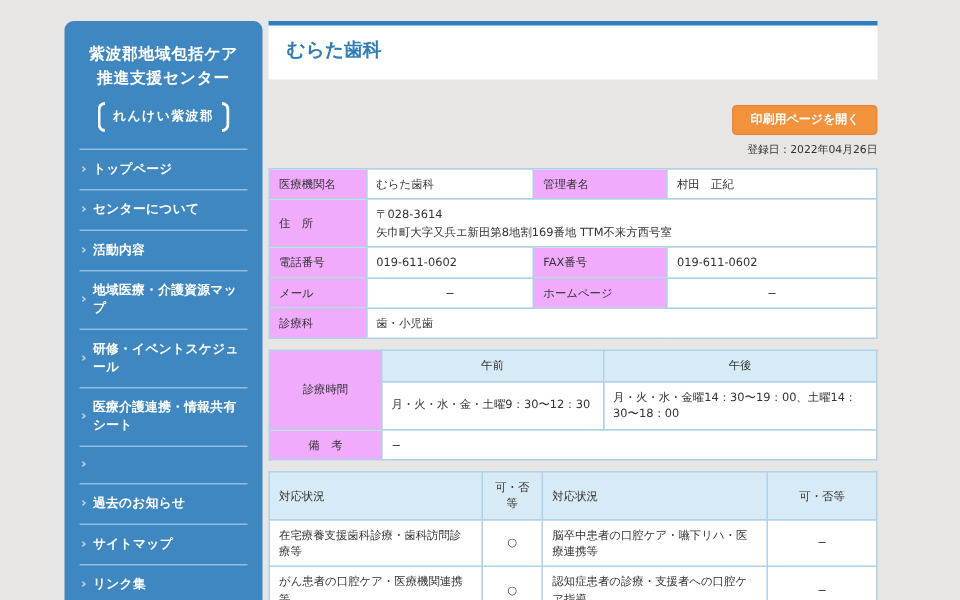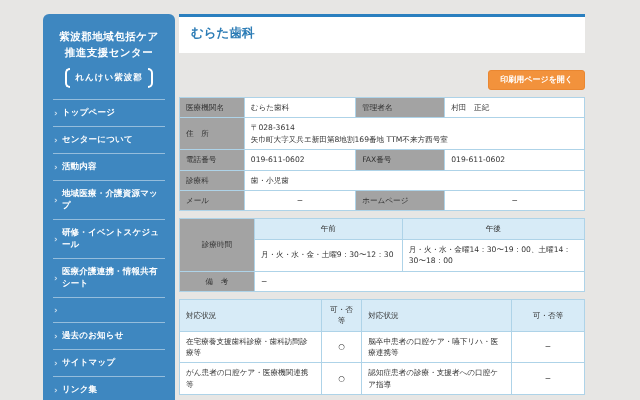--- a/index.html
+++ b/index.html
@@ -25,21 +25,21 @@
   .title-box{background:#fff;border-top:3px solid #2a7fbf;padding:8px 12px 11px;font-size:12.5px;color:#2e7db6;font-weight:bold}
   .crumbs{margin:8px 0 0 2px;font-size:7.2px;color:#333}
   .crumbs a{color:#2a7cb5;text-decoration:underline;cursor:pointer}
   .crumbs .sep{margin:0 2px;color:#333}
   .actions{margin-top:14px;text-align:right}
   .print-btn{background:#f2923c;color:#fff;font-weight:bold;font-size:8px;border:1px solid #ea8731;border-radius:3px;padding:3px 11px 4px;cursor:pointer;font-family:Liberation Serif, serif}
   .regdate{margin-top:5px;text-align:right;font-size:7.2px;color:#333}
 
   table{width:100%;border-collapse:collapse;margin-top:7px;font-size:7.6px;color:#333;table-layout:fixed}
   td,th{border:1px solid #aed3e8;padding:4px 6px;text-align:left;font-weight:normal;vertical-align:middle;background:#fff;line-height:1.5;overflow:hidden}
-  .lbl{background:#a3a3a3}
+  .lbl{background:#f0abfc}
   .ctr{text-align:center}
   .hdr{background:#d7ebf7;padding:4px 6px}
 </style>
 </head>
 <body>
 
 <div class="page">
 
   <aside class="sidebar">
     <div class="side-box">
@@ -98,20 +98,21 @@
   </aside>
 
   <main class="main">
 
     <div class="title-box">むらた歯科</div>
 
 
     <div class="actions">
       <button class="print-btn">印刷用ページを開く</button>
     </div>
+    <div class="regdate">登録日：2022年04月26日</div>
 
     <table>
       <colgroup>
           <col style="width:16%">
           <col style="width:27.5%">
           <col style="width:22%">
           <col style="width:34.5%">
         </colgroup>
       <tbody>
           <tr>
@@ -127,28 +128,28 @@
           <div>矢巾町大字又兵エ新田第8地割169番地 TTM不来方西号室</div>
         </td>
       </tr>
       <tr>
         <td class="lbl">電話番号</td>
         <td>019-611-0602</td>
         <td class="lbl">FAX番号</td>
         <td>019-611-0602</td>
       </tr>
       <tr>
+        <td class="lbl">メール</td>
+        <td class="ctr">−</td>
+        <td class="lbl">ホームページ</td>
+        <td class="ctr">−</td>
+      </tr>
+      <tr>
         <td class="lbl">診療科</td>
         <td colspan="3">歯・小児歯</td>
-      </tr>
-      <tr>
-        <td class="lbl">メール</td>
-        <td class="ctr">−</td>
-        <td class="lbl">ホームページ</td>
-        <td class="ctr">−</td>
       </tr>
     </tbody>
       </table>
 
     <table>
       <colgroup>
           <col style="width:18.5%">
           <col style="width:36.5%">
           <col style="width:45%">
         </colgroup>

